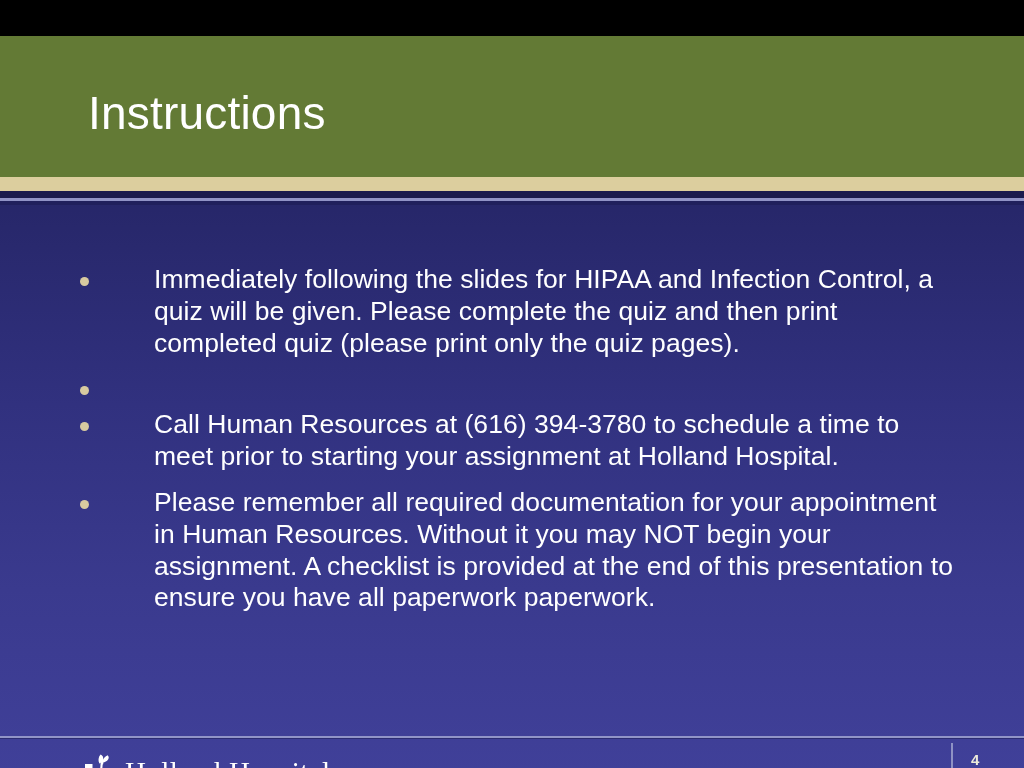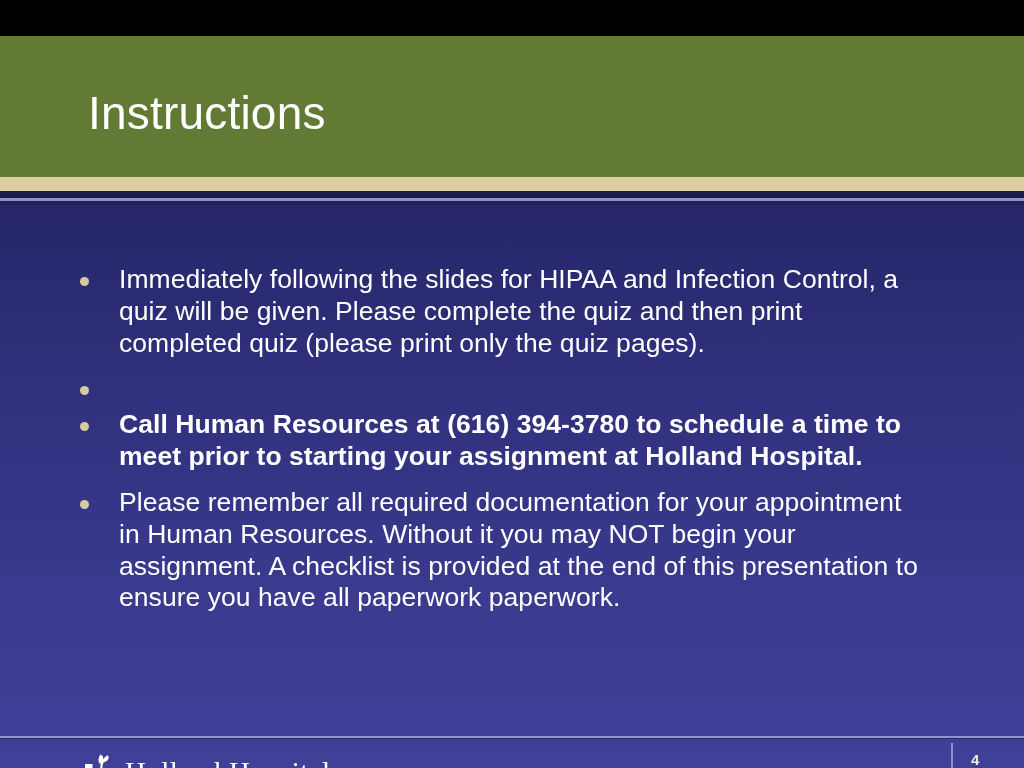--- a/index.html
+++ b/index.html
@@ -59,41 +59,42 @@
   
   .body-area {
     position:absolute;
     left:80px; top:228px;
     width:880px;
   }
   .bullet-row {
     display:flex;
     align-items:flex-start;
     margin-bottom:14px;
+    gap:35px;
   }
   .bullet-row:last-child { margin-bottom:0; }
   .bullet-marker {
     flex:0 0 auto;
     width:9px; height:9px;
     border-radius:50%;
     background:#d8caa0;
     margin-top:13px;
     margin-right:30px;
   }
   .bullet-text {
     flex:1 1 auto;
     font-size:26.5px;
     line-height:31.8px;
     color:#ffffff;
     font-weight:400;
     letter-spacing:0.05px;
   }
   .b1 .bullet-text { max-width:810px; }
   .b2 .bullet-text { max-width:762px; }
-  .b3 .bullet-text { max-width:812px;font-weight:bold; }
+  .b3 .bullet-text { max-width:812px; }
   .b4 .bullet-text { max-width:800px; }
 
   
   .footer-rule {
     position:absolute; left:0; top:700px; width:1024px; height:2px;
     background:#9194c7;
   }
   .footer-rule-sub {
     position:absolute; left:0; top:702px; width:1024px; height:1px;
     background:#2c2c72;

